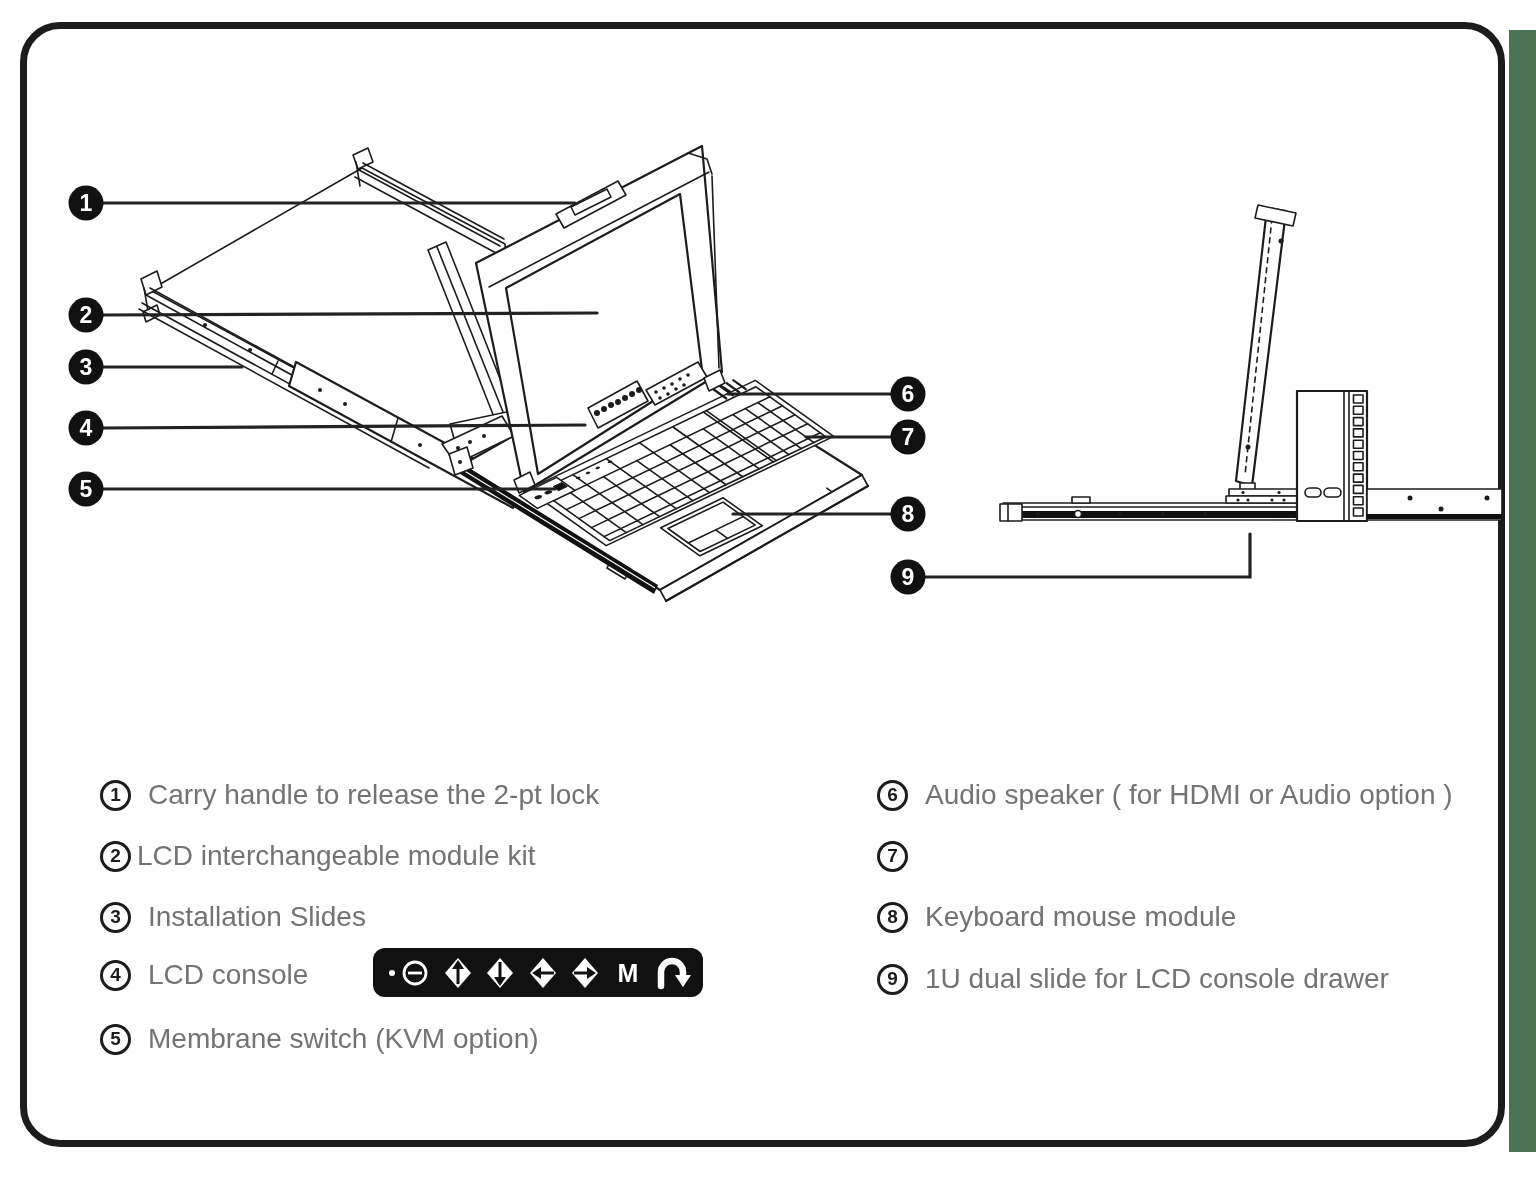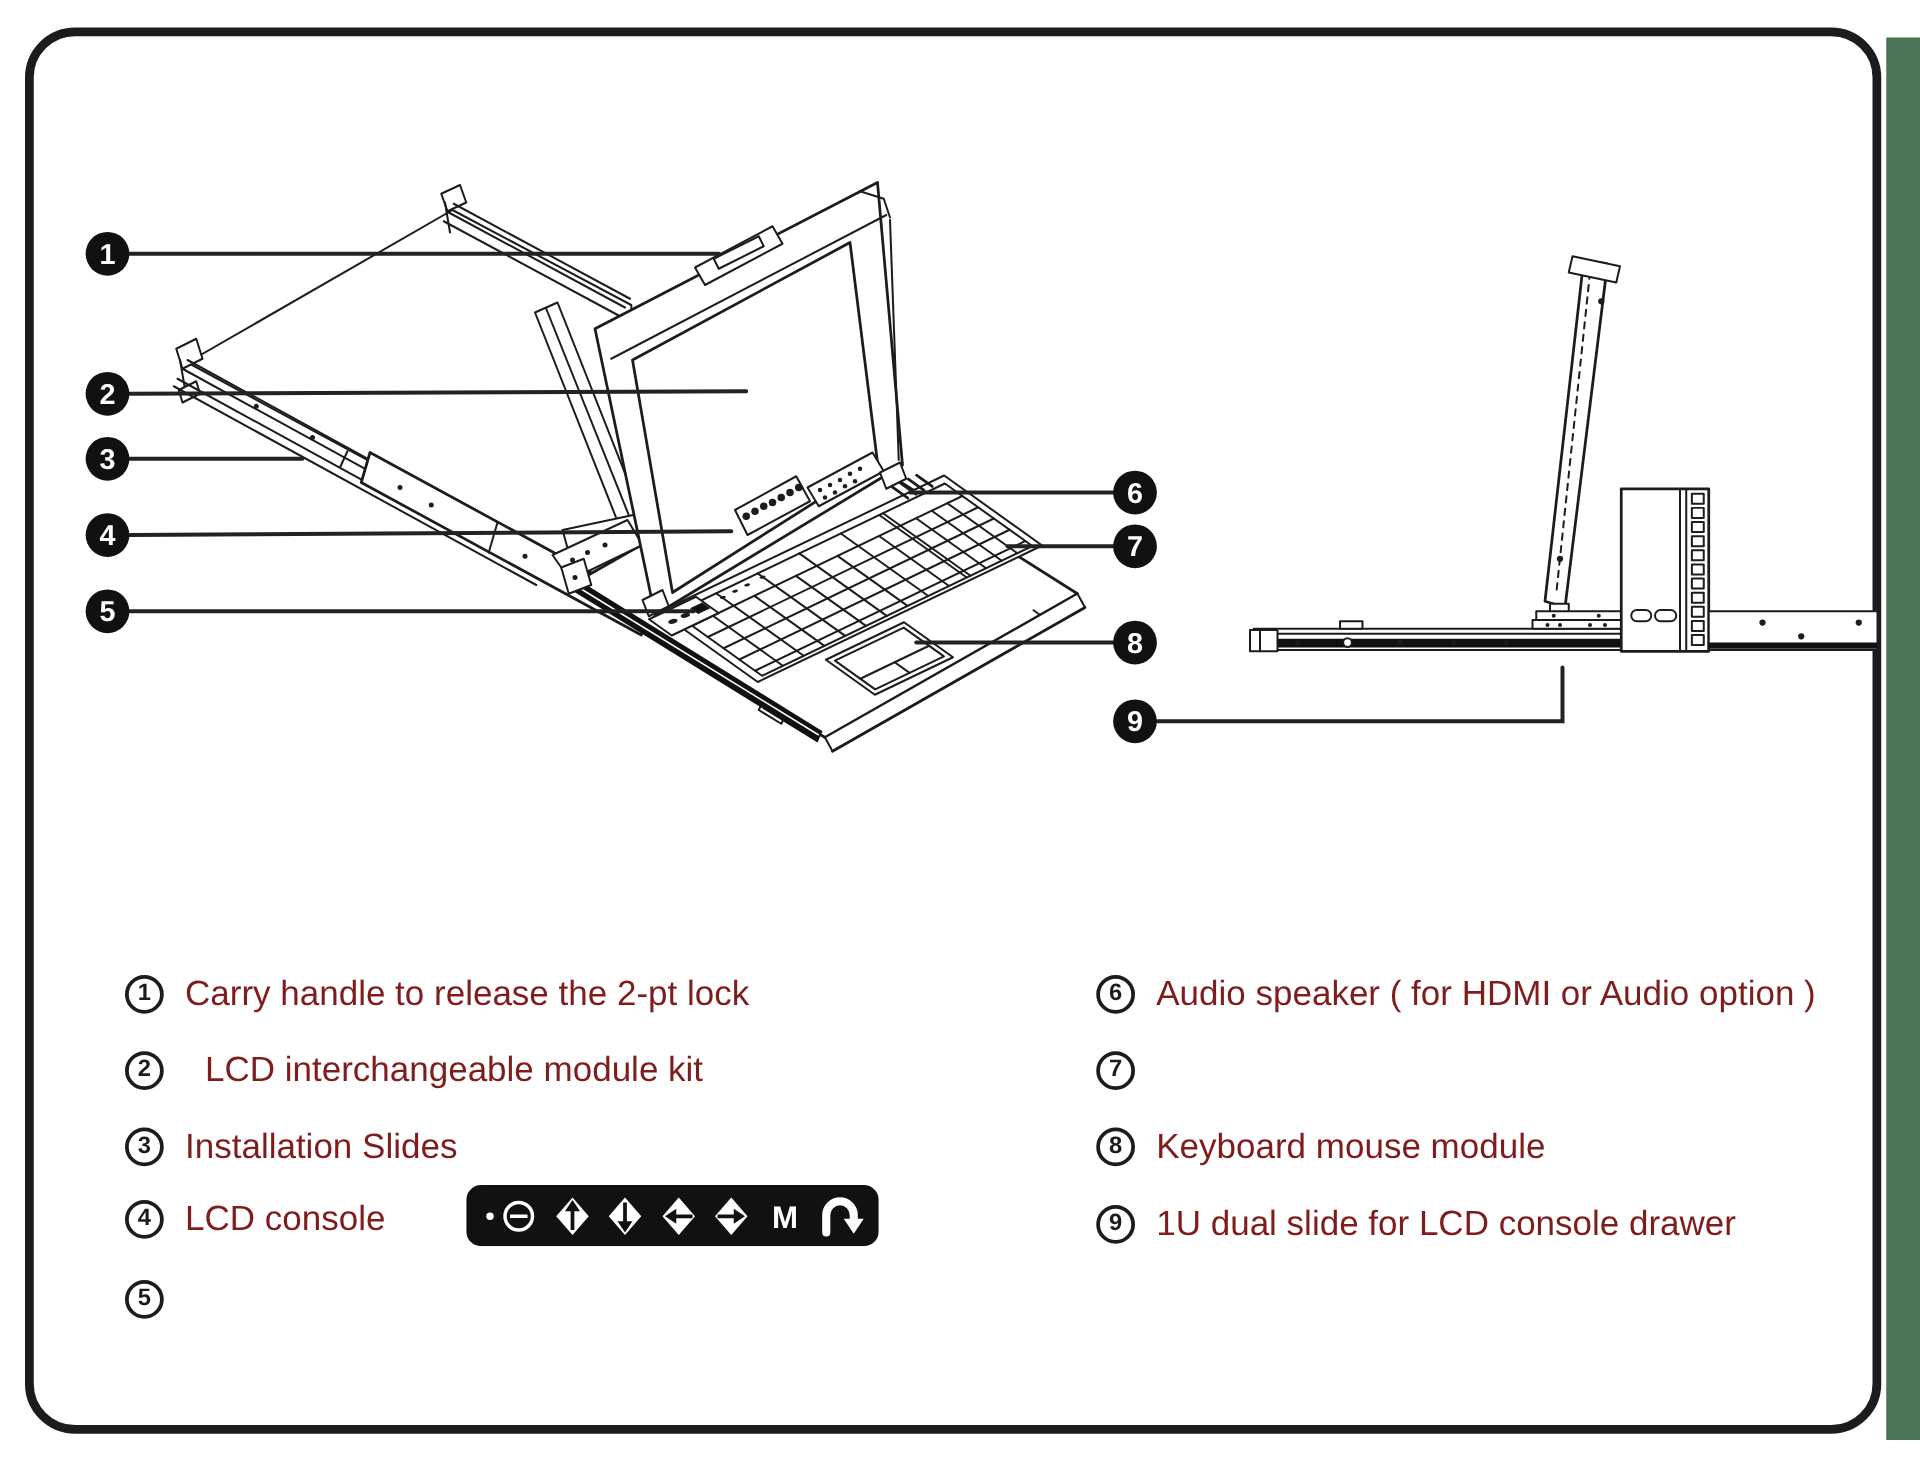--- a/index.html
+++ b/index.html
@@ -33,21 +33,21 @@
   .callout-num{fill:var(--callout-text);font-family:"Liberation Sans",sans-serif;
     font-size:23px;font-weight:bold;text-anchor:middle;}
   
   .legend-item{position:absolute;height:36px;display:flex;align-items:center;}
   .legend-badge{
     box-sizing:border-box;width:31px;height:31px;border:3px solid var(--line);border-radius:50%;
     color:var(--line);font-size:19px;font-weight:700;display:flex;align-items:center;justify-content:center;
     flex:0 0 31px;
   }
   .legend-label{
-    color:#7f1d1d;font-size:28px;white-space:nowrap;
+    color:#737373;font-size:28px;white-space:nowrap;
   }
   .membrane-bar{position:absolute;left:373px;top:948px;}
   .mb-glyph{fill:#ffffff;font-family:"Liberation Sans",sans-serif;font-size:25px;font-weight:bold;text-anchor:middle;}
 </style>
 </head>
 <body>
 
 <div class="side-strip"></div>
 <div class="page-border"></div>
 
@@ -336,38 +336,39 @@
   <div class="legend-item" style="left:100px;top:777px;">
     <span class="legend-badge">
         <span>1</span>
       </span>
     <span class="legend-label" style="margin-left:17px;">Carry handle to release the 2-pt lock</span>
   </div>
   <div class="legend-item" style="left:100px;top:838px;">
     <span class="legend-badge">
         <span>2</span>
       </span>
-    <span class="legend-label" style="margin-left:33px;">LCD interchangeable module kit</span>
+    <span class="legend-label" style="margin-left:6px;">LCD interchangeable module kit</span>
   </div>
   <div class="legend-item" style="left:100px;top:899px;">
     <span class="legend-badge">
         <span>3</span>
       </span>
     <span class="legend-label" style="margin-left:17px;">Installation Slides</span>
   </div>
   <div class="legend-item" style="left:100px;top:957px;">
     <span class="legend-badge">
         <span>4</span>
       </span>
     <span class="legend-label" style="margin-left:17px;">LCD console</span>
   </div>
   <div class="legend-item" style="left:100px;top:1021px;">
     <span class="legend-badge">
         <span>5</span>
       </span>
+    <span class="legend-label" style="margin-left:17px;">Membrane switch (KVM option)</span>
   </div>
 
   <div class="legend-item" style="left:877px;top:777px;">
     <span class="legend-badge">
         <span>6</span>
       </span>
     <span class="legend-label" style="margin-left:17px;">Audio speaker ( for HDMI or Audio option )</span>
   </div>
   <div class="legend-item" style="left:877px;top:838px;">
     <span class="legend-badge">

